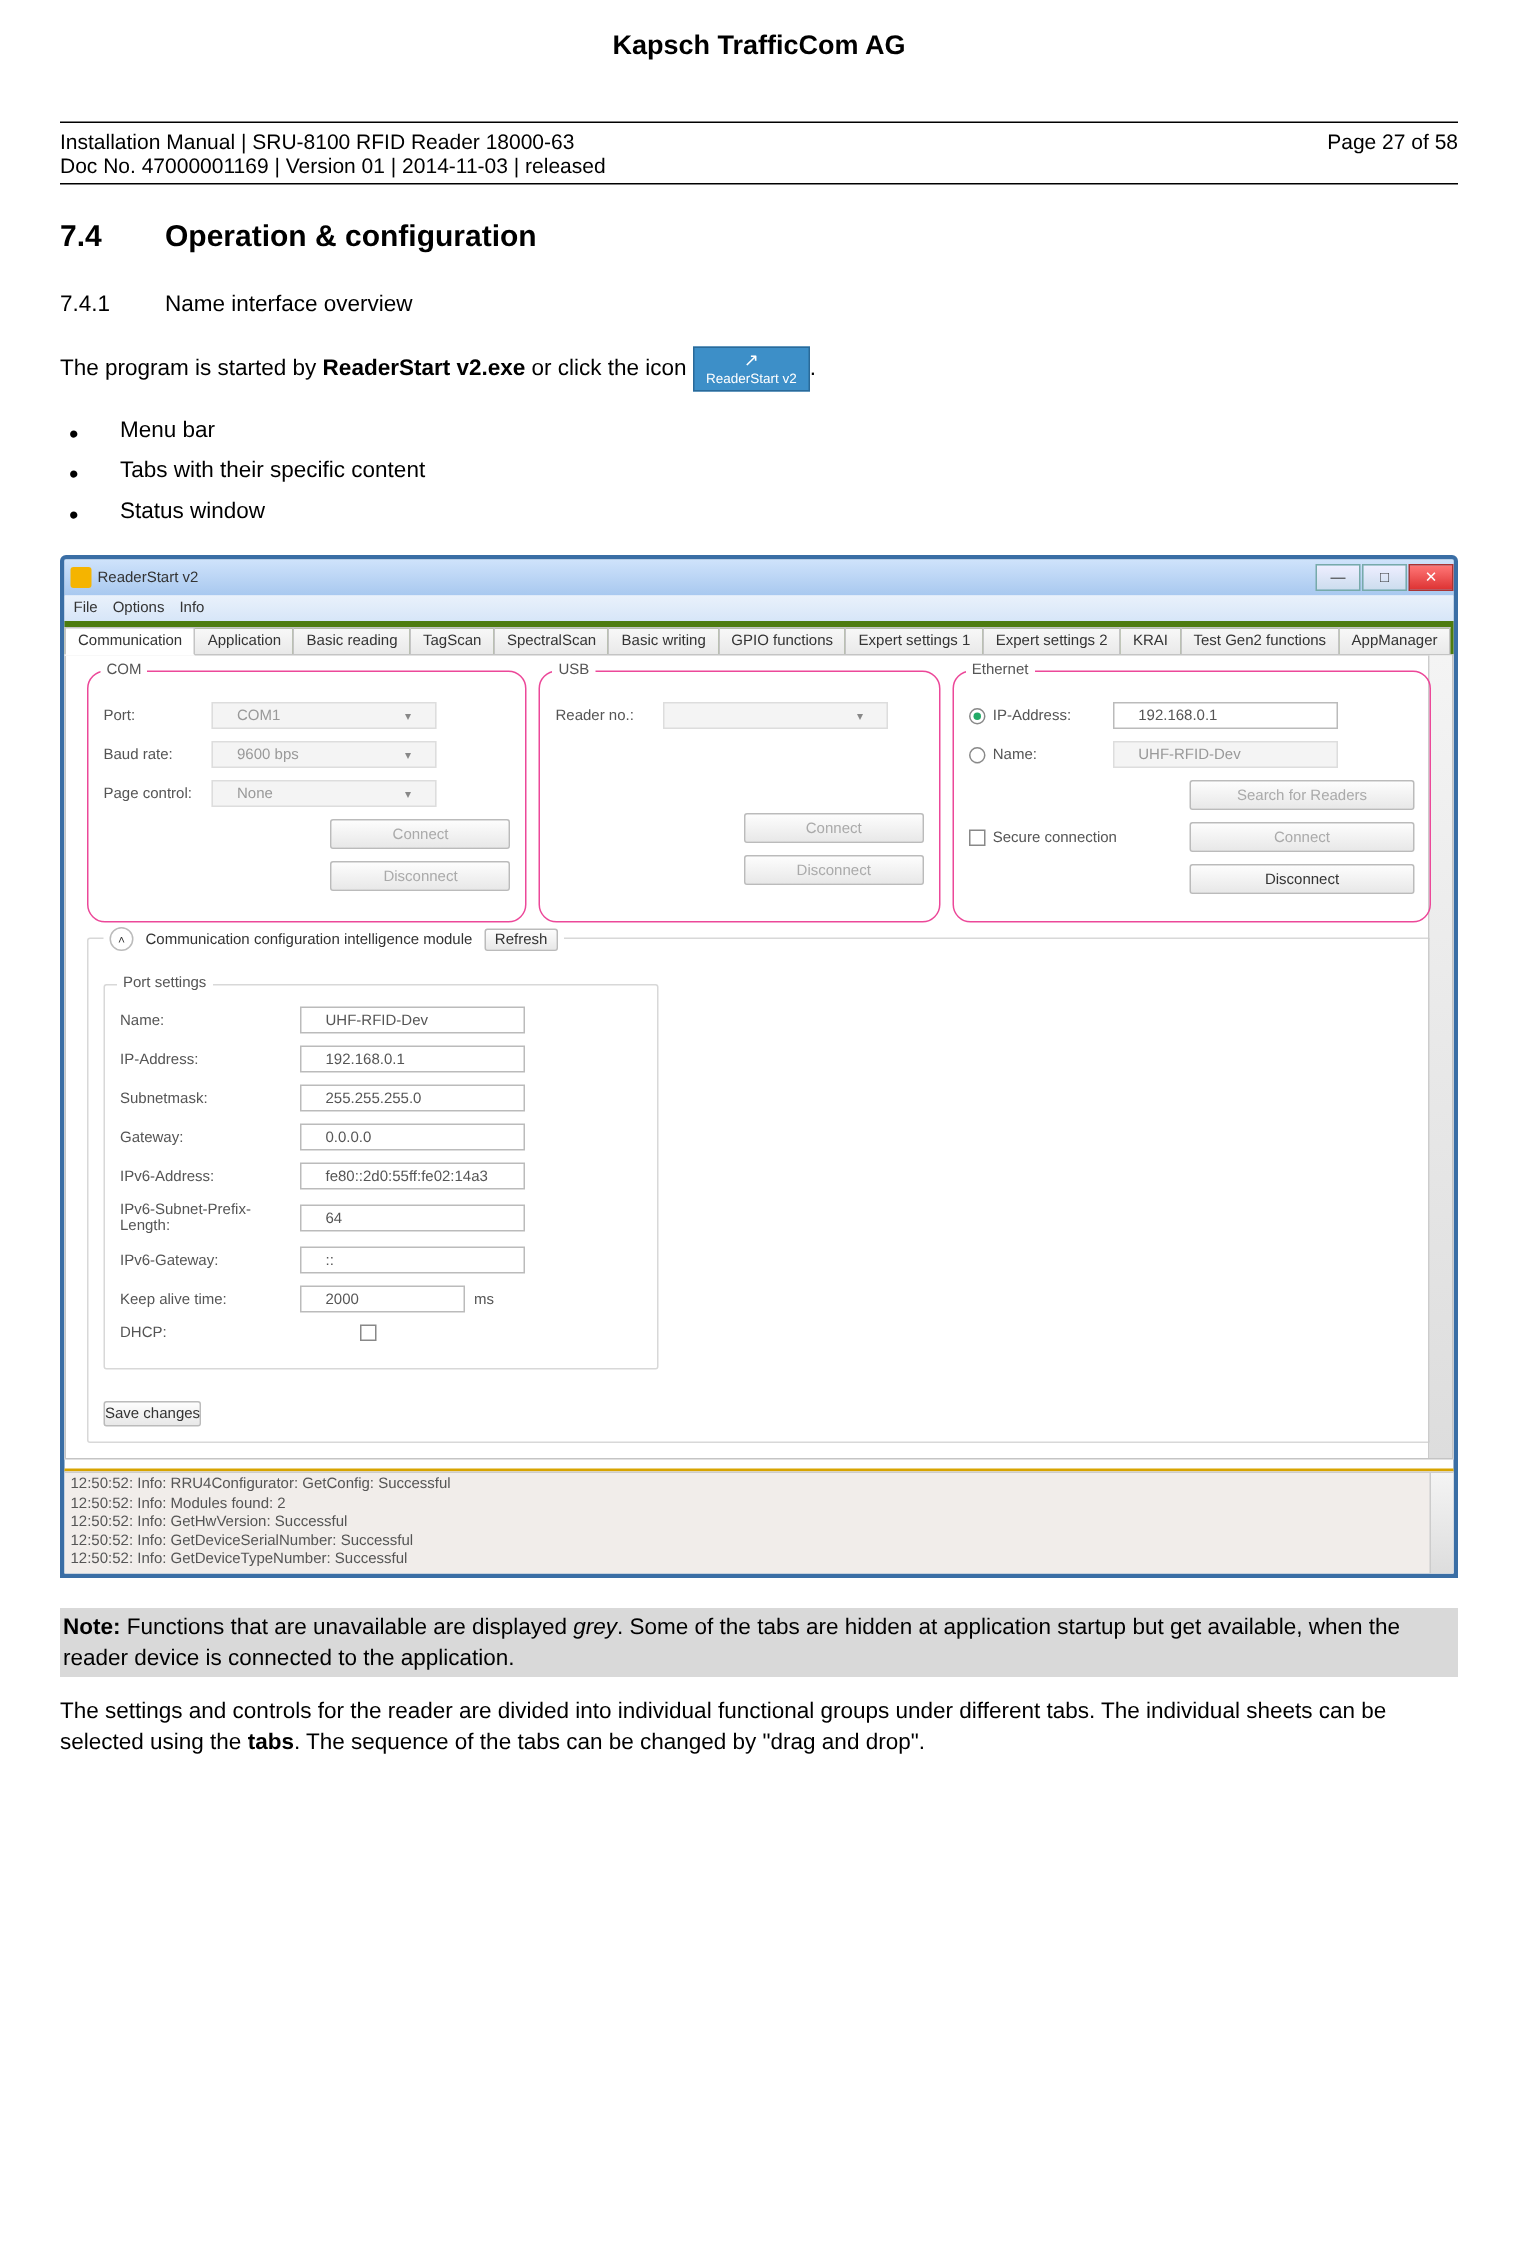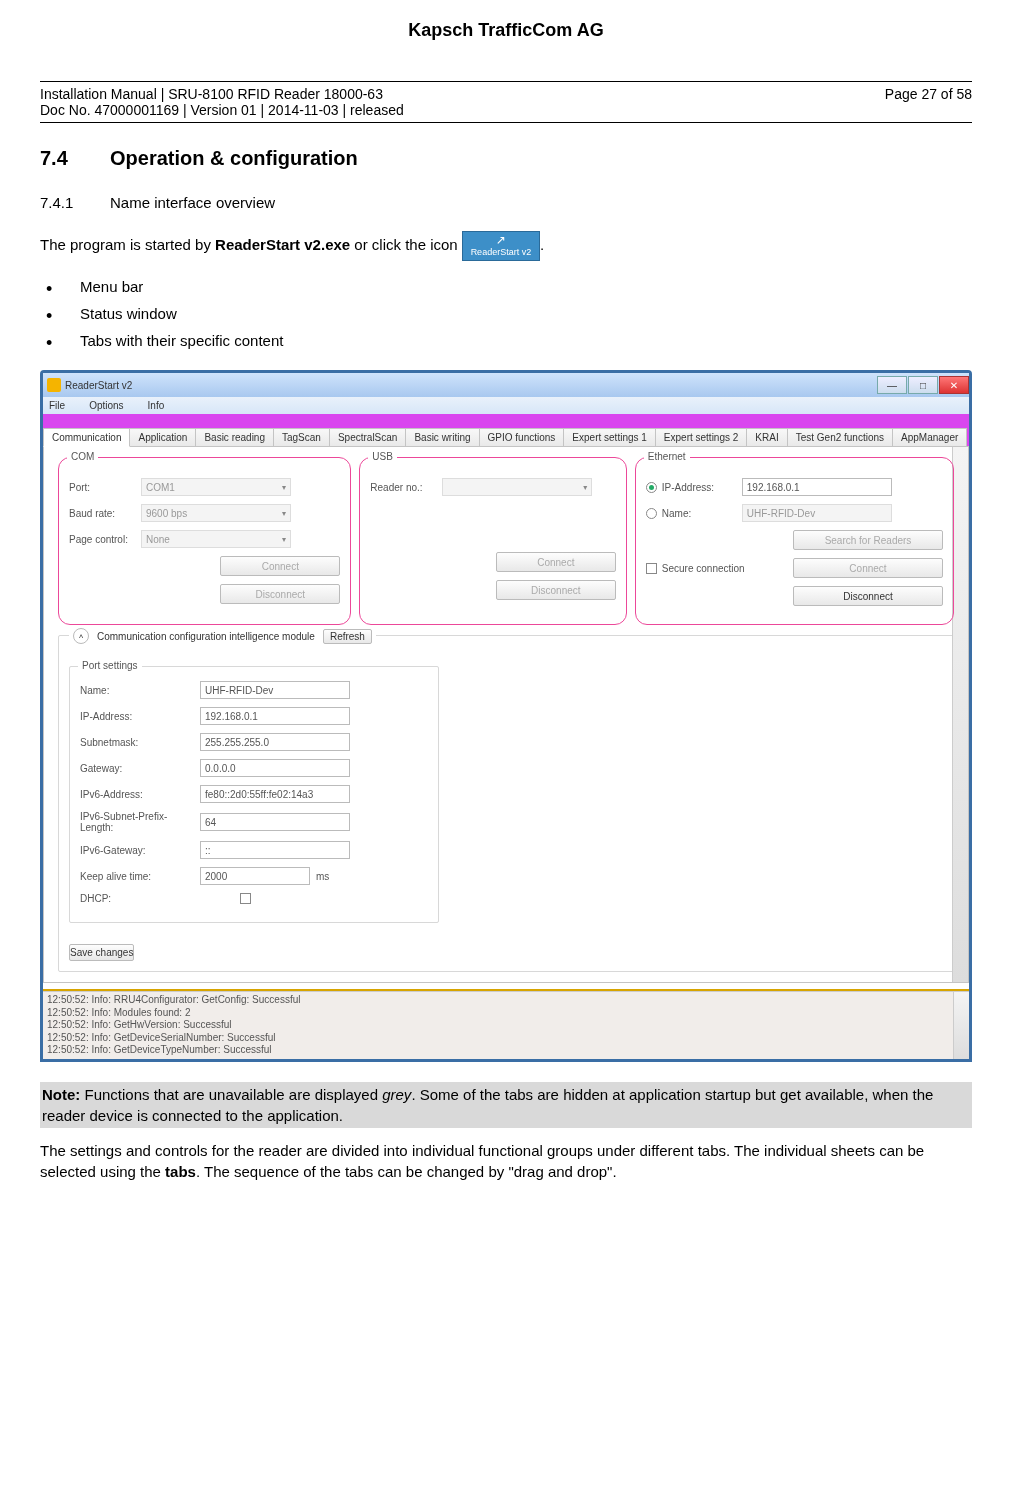--- a/index.html
+++ b/index.html
@@ -19,32 +19,32 @@
 .inline-icon .arr{display:block;font-size:12px;line-height:12px}
 .note{background:#d9d9d9;padding:2px 2px;margin-top:20px;line-height:1.4}
 
 .win{border:3px solid #3a6ea5;border-radius:4px 4px 0 0;font-family:"Segoe UI",Tahoma,sans-serif;font-size:10px;color:#333;margin-top:10px;background:#fff;position:relative;width:932px}
 .titlebar{background:linear-gradient(#cfe3fb,#a8c8ef);height:24px;display:flex;align-items:center;justify-content:space-between;padding:0 0 0 4px}
 .titlebar-left{display:flex;align-items:center;gap:4px}
 .titlebar-icon{width:14px;height:14px;background:#f5b400;border-radius:2px;display:inline-block}
 .win-controls{display:flex}
 .win-btn{width:30px;height:18px;border:1px solid #7aa;background:linear-gradient(#eef,#cde);display:flex;align-items:center;justify-content:center;font-size:10px;margin-left:1px}
 .win-btn.close{background:linear-gradient(#f77,#d33);color:#fff;border-color:#a33}
-.menubar{background:linear-gradient(#e9f1fb,#d7e6f8);padding:3px 6px;display:flex;gap:24px;color:#333}
-.tabs{display:flex;background:#d946ef;border-bottom:none;padding-top:14px}
+.menubar{background:linear-gradient(#e9f1fb,#d7e6f8);padding:3px 6px;display:flex;gap:10px;color:#333}
+.tabs{display:flex;background:#4d7c0f;border-bottom:none;padding-top:4px}
 .tab{padding:3px 8px;border:1px solid #c4c4c4;border-bottom:none;background:linear-gradient(#f8f8f8,#e8e8e8);margin-right:-1px;font-size:10px;white-space:nowrap}
 .tab.active{background:#fff;border-bottom:1px solid #fff;position:relative;z-index:2}
 .tabcontent{border:1px solid #c4c4c4;padding:10px 14px 10px 14px;position:relative;margin-top:-1px;background:#fff}
 .cols{display:flex;gap:8px}
 .group{flex:1;border:1px solid #ec4899;border-radius:12px;padding:20px 10px 10px 10px;position:relative;min-height:160px}
 .group-title{position:absolute;top:-7px;left:8px;background:#fff;padding:0 4px;font-size:10px;color:#555}
 .frow{display:flex;align-items:center;margin-bottom:8px}
 .flabel{width:72px;font-size:10px;color:#555}
 .flabel-w{width:120px;font-size:10px;color:#555}
-.finput{flex:1;height:18px;border:1px solid #bbb;background:#fff;font-size:10px;padding:0 4px;color:#555;display:flex;align-items:center;justify-content:space-between;max-width:150px}
+.finput{flex:1;height:18px;border:1px solid #bbb;background:#fff;font-size:10px;padding:0 16px;color:#555;display:flex;align-items:center;justify-content:space-between;max-width:150px}
 .finput.dis{background:#f4f4f4;color:#999;border-color:#ddd}
 .finput .dd{color:#888;font-size:8px}
 .fbtn{height:20px;border:1px solid #bbb;background:linear-gradient(#fdfdfd,#e8e8e8);font-size:10px;padding:0 8px;display:flex;align-items:center;justify-content:center;border-radius:2px;min-width:120px;margin-left:auto}
 .fbtn.dis{color:#aaa}
 .radio,.check{width:11px;height:11px;border:1px solid #888;margin-right:5px;display:inline-block;vertical-align:middle}
 .radio{border-radius:50%}
 .radio.on::after{content:"";display:block;width:5px;height:5px;background:#2a6;border-radius:50%;margin:2px}
 .expander{border:1px solid #d8d8d8;border-radius:2px;margin-top:10px;padding:6px 10px 10px 10px}
 .exp-head{display:flex;align-items:center;gap:8px;font-size:10px;margin-bottom:8px;position:relative;top:-14px;background:#fff;width:fit-content;padding:0 4px}
 .exp-btn{width:16px;height:16px;border:1px solid #bbb;border-radius:50%;display:flex;align-items:center;justify-content:center;font-size:8px}
@@ -81,22 +81,22 @@
     <span class="sec-num">7.4.1</span><span>Name interface overview</span>
   </div>
 
   <p>
     <span>The program is started by </span><b>ReaderStart v2.exe</b><span> or click the icon </span><span class="inline-icon"><span class="arr">↗</span><span>ReaderStart v2</span></span><span>.</span>
   </p>
 
 
   <ul class="body-list">
     <li>Menu bar</li>
+    <li>Tabs with their specific content</li>
     <li>Status window</li>
-    <li>Tabs with their specific content</li>
   </ul>
 
   <div class="win">
     <div class="titlebar">
       <div class="titlebar-left">
         <span class="titlebar-icon"></span>
         <span>ReaderStart v2</span>
       </div>
       <div class="win-controls">
         <div class="win-btn">—</div>

